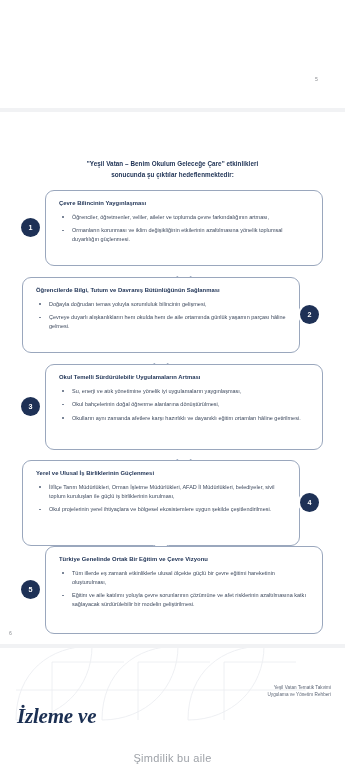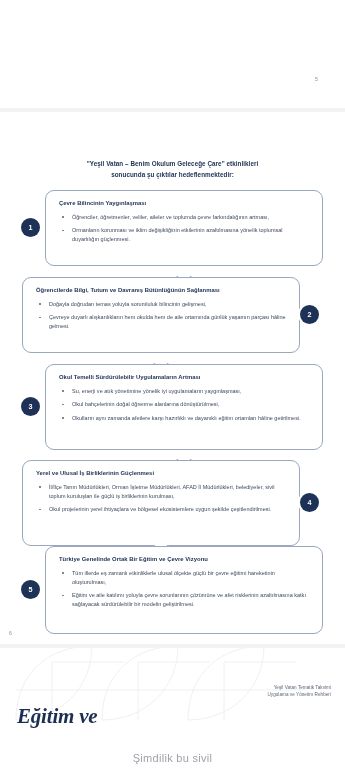--- a/index.html
+++ b/index.html
@@ -275,18 +275,18 @@
         <path d="M46 78 L46 20 L118 20"></path>
         <path d="M132 78 L132 20 L204 20"></path>
         <path d="M218 78 L218 20 L290 20"></path>
         <path d="M10 48 L300 48"></path>
       </g>
     </svg>
     <div class="brandline">
       <div>Yeşil Vatan Tematik Takvimi</div>
       <div>Uygulama ve Yönetim Rehberi</div>
     </div>
-    <div class="cover-title">Eğitim ve</div>
+    <div class="cover-title">İzleme ve</div>
   </div>
 
-  <div class="end-note">Şimdilik bu sivil</div>
+  <div class="end-note">Şimdilik bu aile</div>
 
 </div>
 
 </body></html>

